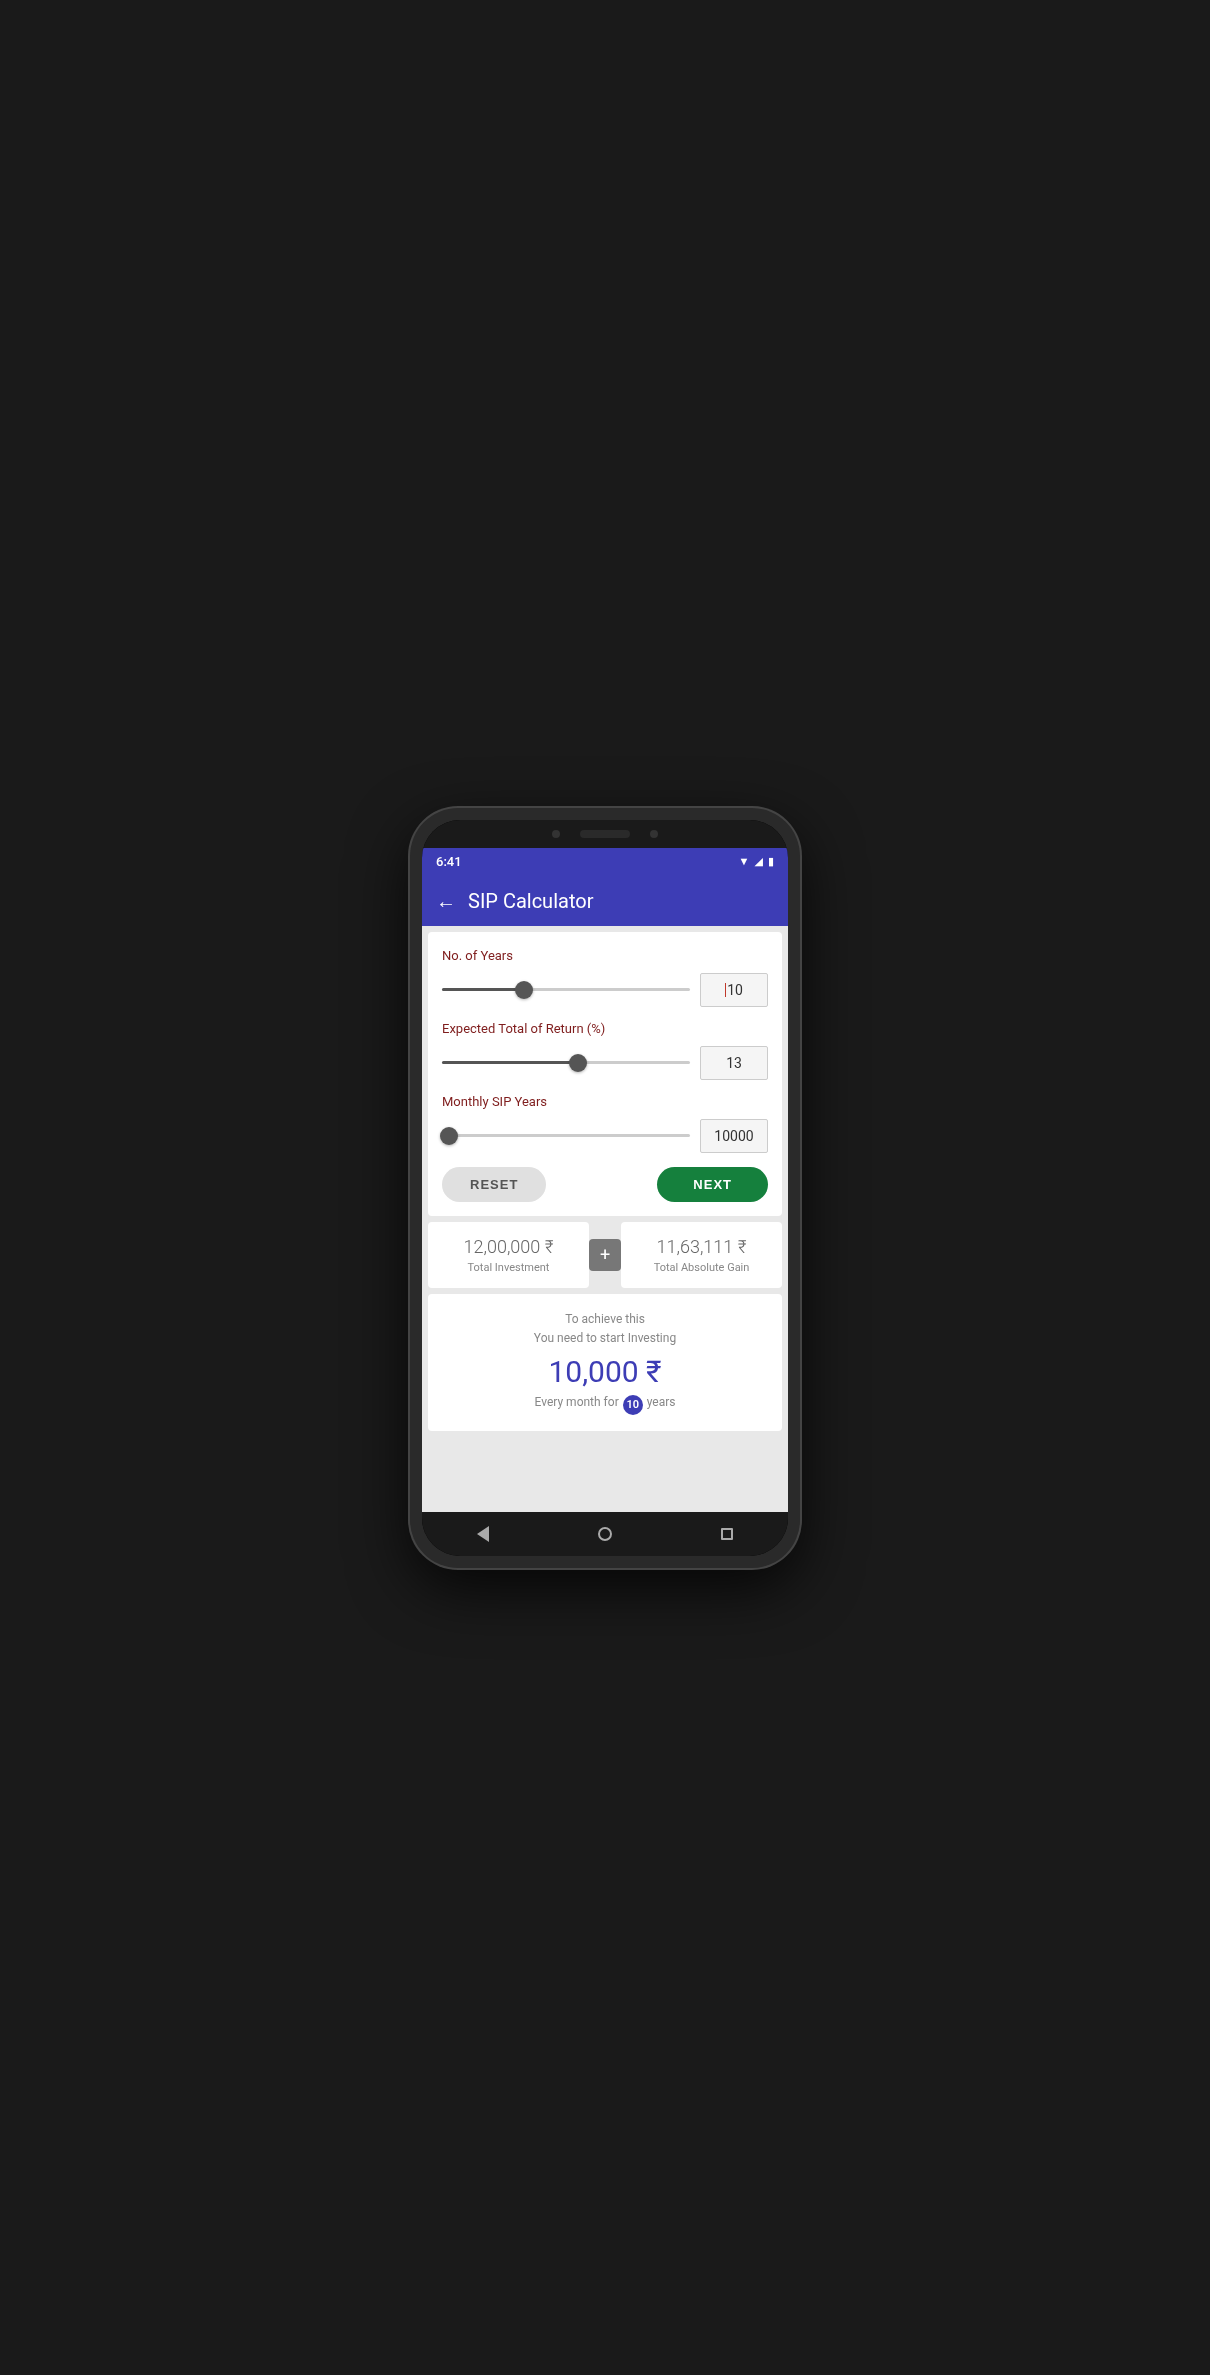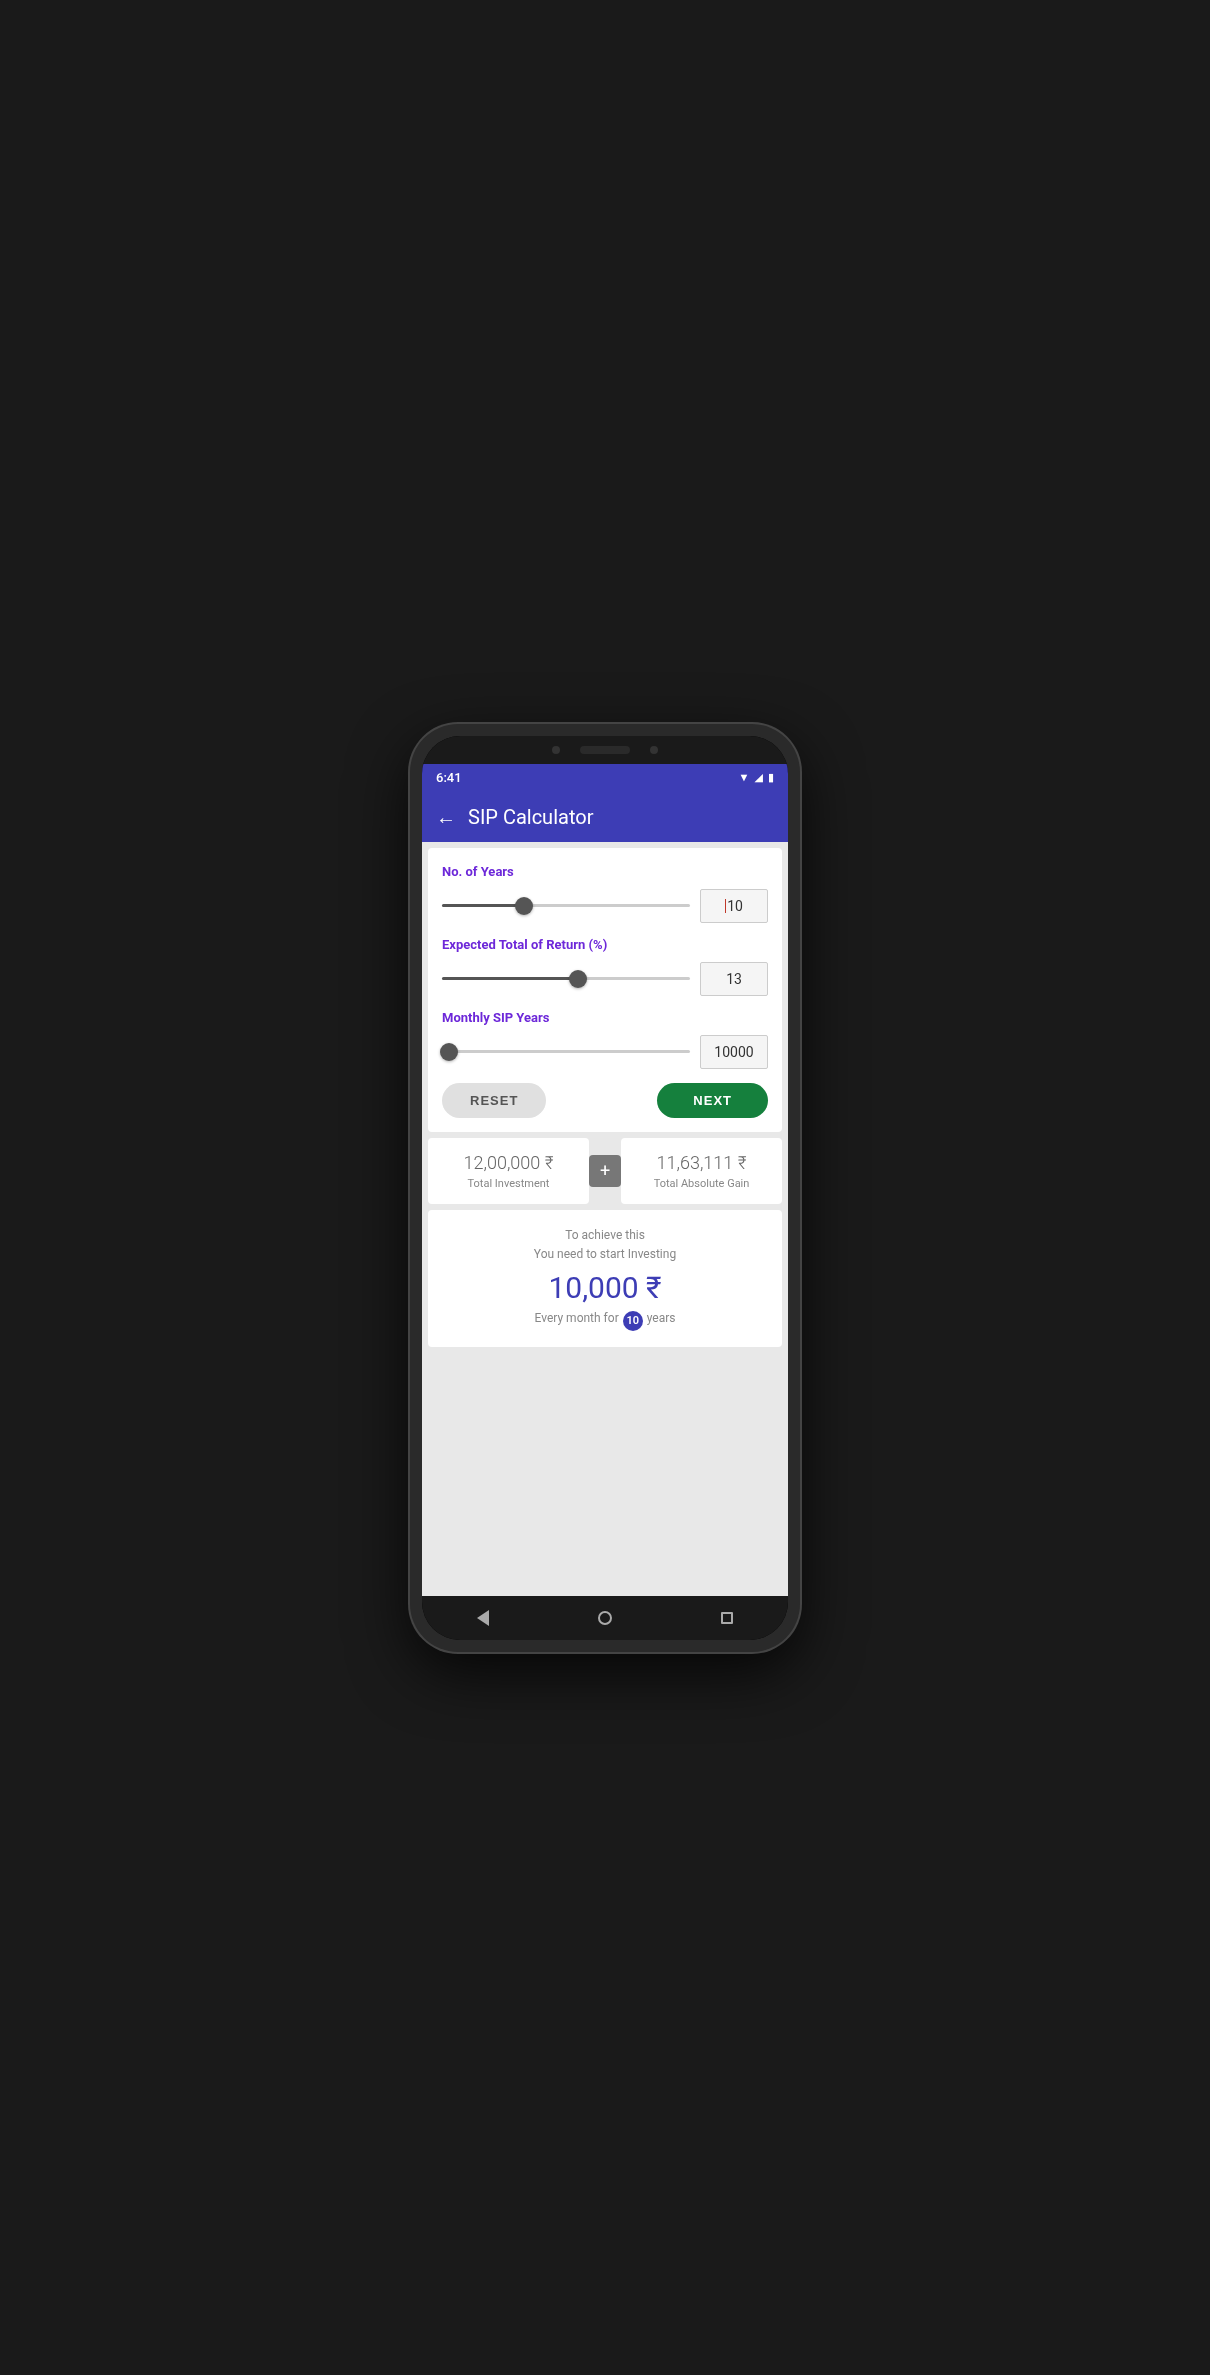--- a/index.html
+++ b/index.html
@@ -6,21 +6,21 @@
     body {
       background: #1a1a1a;
       display: flex;
       justify-content: center;
       align-items: center;
       min-height: 100vh;
       font-family: 'Roboto', Arial, sans-serif;
     }
     .phone-shell {
       width: 390px;
-      height: 928px;
+      height: 760px;
       background: #2a2a2a;
       border-radius: 48px;
       padding: 12px;
       box-shadow: 0 0 0 2px #444, 0 20px 60px rgba(0,0,0,0.8);
       position: relative;
     }
     .phone-inner {
       width: 100%;
       height: 100%;
       background: #000;
@@ -104,23 +104,22 @@
       padding: 6px;
     }
     
     .calc-card {
       background: white;
       border-radius: 4px;
       padding: 16px 14px 14px;
     }
     .field-label {
       font-size: 13px;
-      color: #6d28d9;
+      color: #7f1d1d;
       margin-bottom: 10px;
-      font-weight: bold;
     }
     .slider-row {
       display: flex;
       align-items: center;
       gap: 10px;
       margin-bottom: 14px;
     }
     .slider-container {
       flex: 1;
       position: relative;

